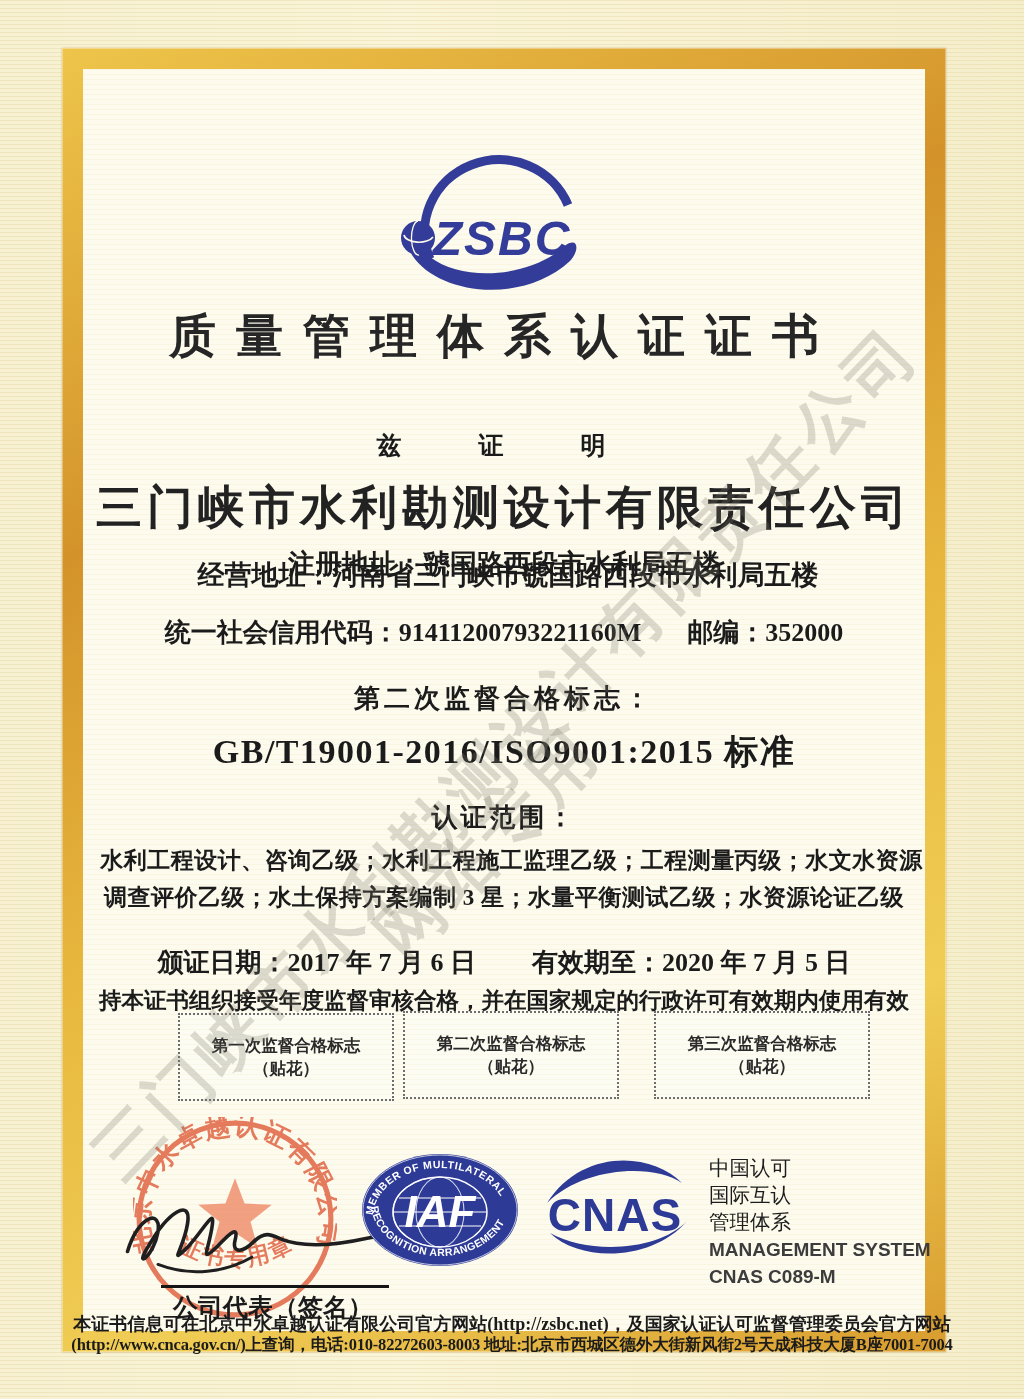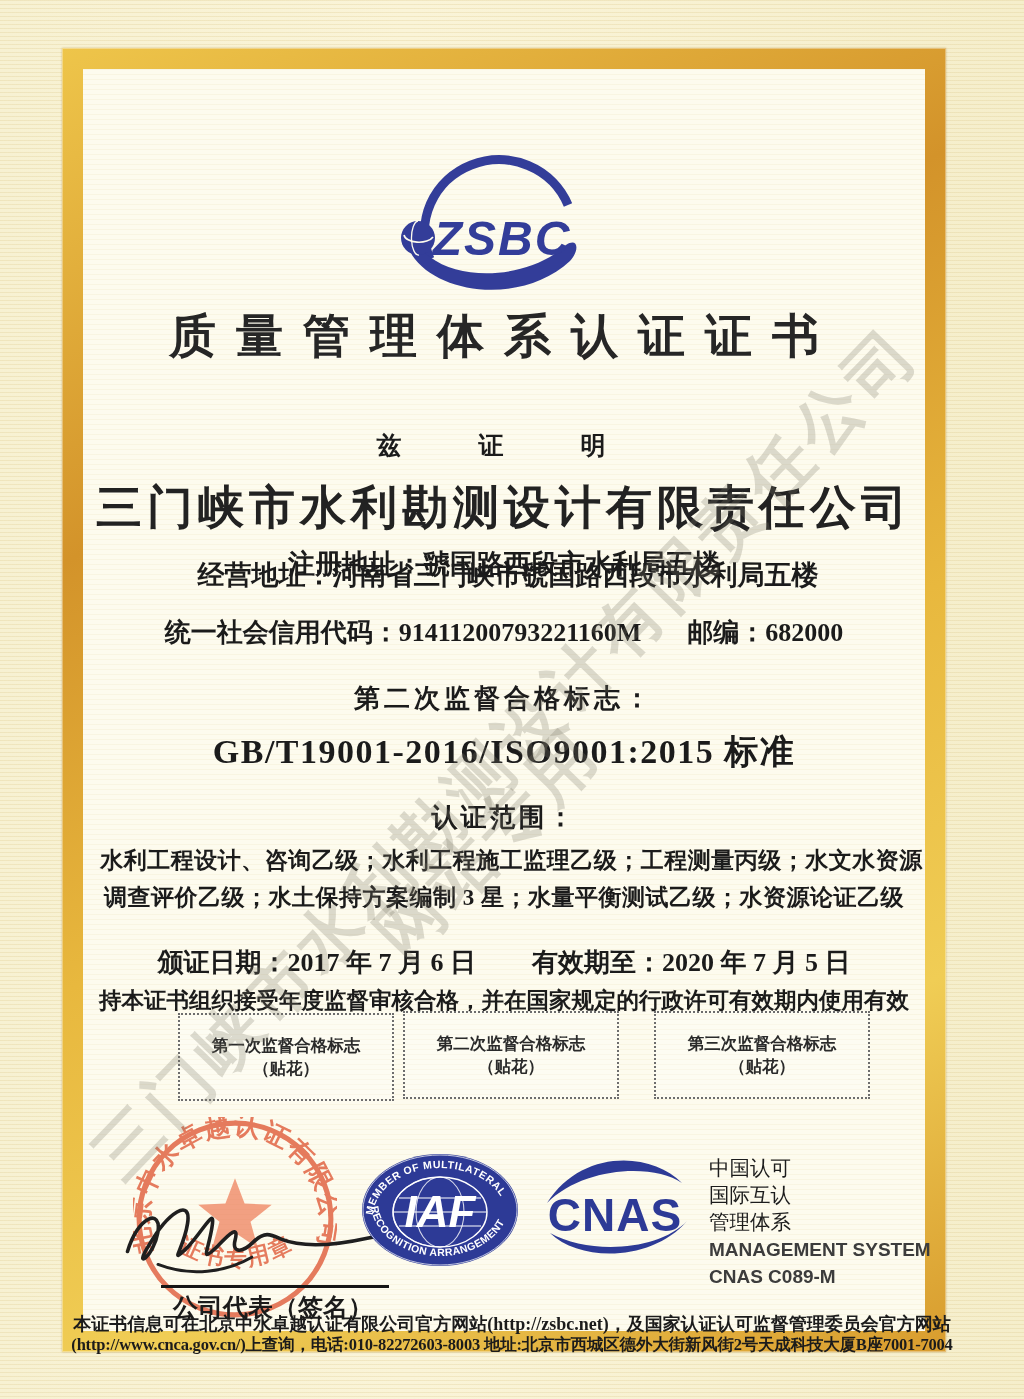--- a/index.html
+++ b/index.html
@@ -96,21 +96,21 @@
         <path d="M46,76 a7,17 0 0 0 1,34" fill="none" stroke="#fdfbee" stroke-width="1.3"></path>
         <text x="130" y="110" text-anchor="middle" font-size="48" font-weight="900" font-style="italic" fill="#333d99" letter-spacing="2">ZSBC</text>
       </svg>
 
       <div class="center title">质量管理体系认证证书</div>
       <div class="center hereby">兹　证　明</div>
       <div class="center company">三门峡市水利勘测设计有限责任公司</div>
       <div class="center addr1">注册地址：虢国路西段市水利局五楼</div>
       <div class="center addr2">经营地址：河南省三门峡市虢国路西段市水利局五楼</div>
       <div class="center credit">
-        <span>统一社会信用代码：91411200793221160M</span><span class="gap"></span><span>邮编：682000</span>
+        <span>统一社会信用代码：91411200793221160M</span><span class="gap"></span><span>邮编：352000</span>
       </div>
 
       <div class="center conform">第二次监督合格标志：</div>
       <div class="center standard">GB/T19001-2016/ISO9001:2015 标准</div>
 
       <div class="center scopelabel">认证范围：</div>
       <div class="center scope1">水利工程设计、咨询乙级；水利工程施工监理乙级；工程测量丙级；水文水资源</div>
       <div class="center scope2">调查评价乙级；水土保持方案编制 3 星；水量平衡测试乙级；水资源论证乙级</div>
 
       <div class="center dates">

